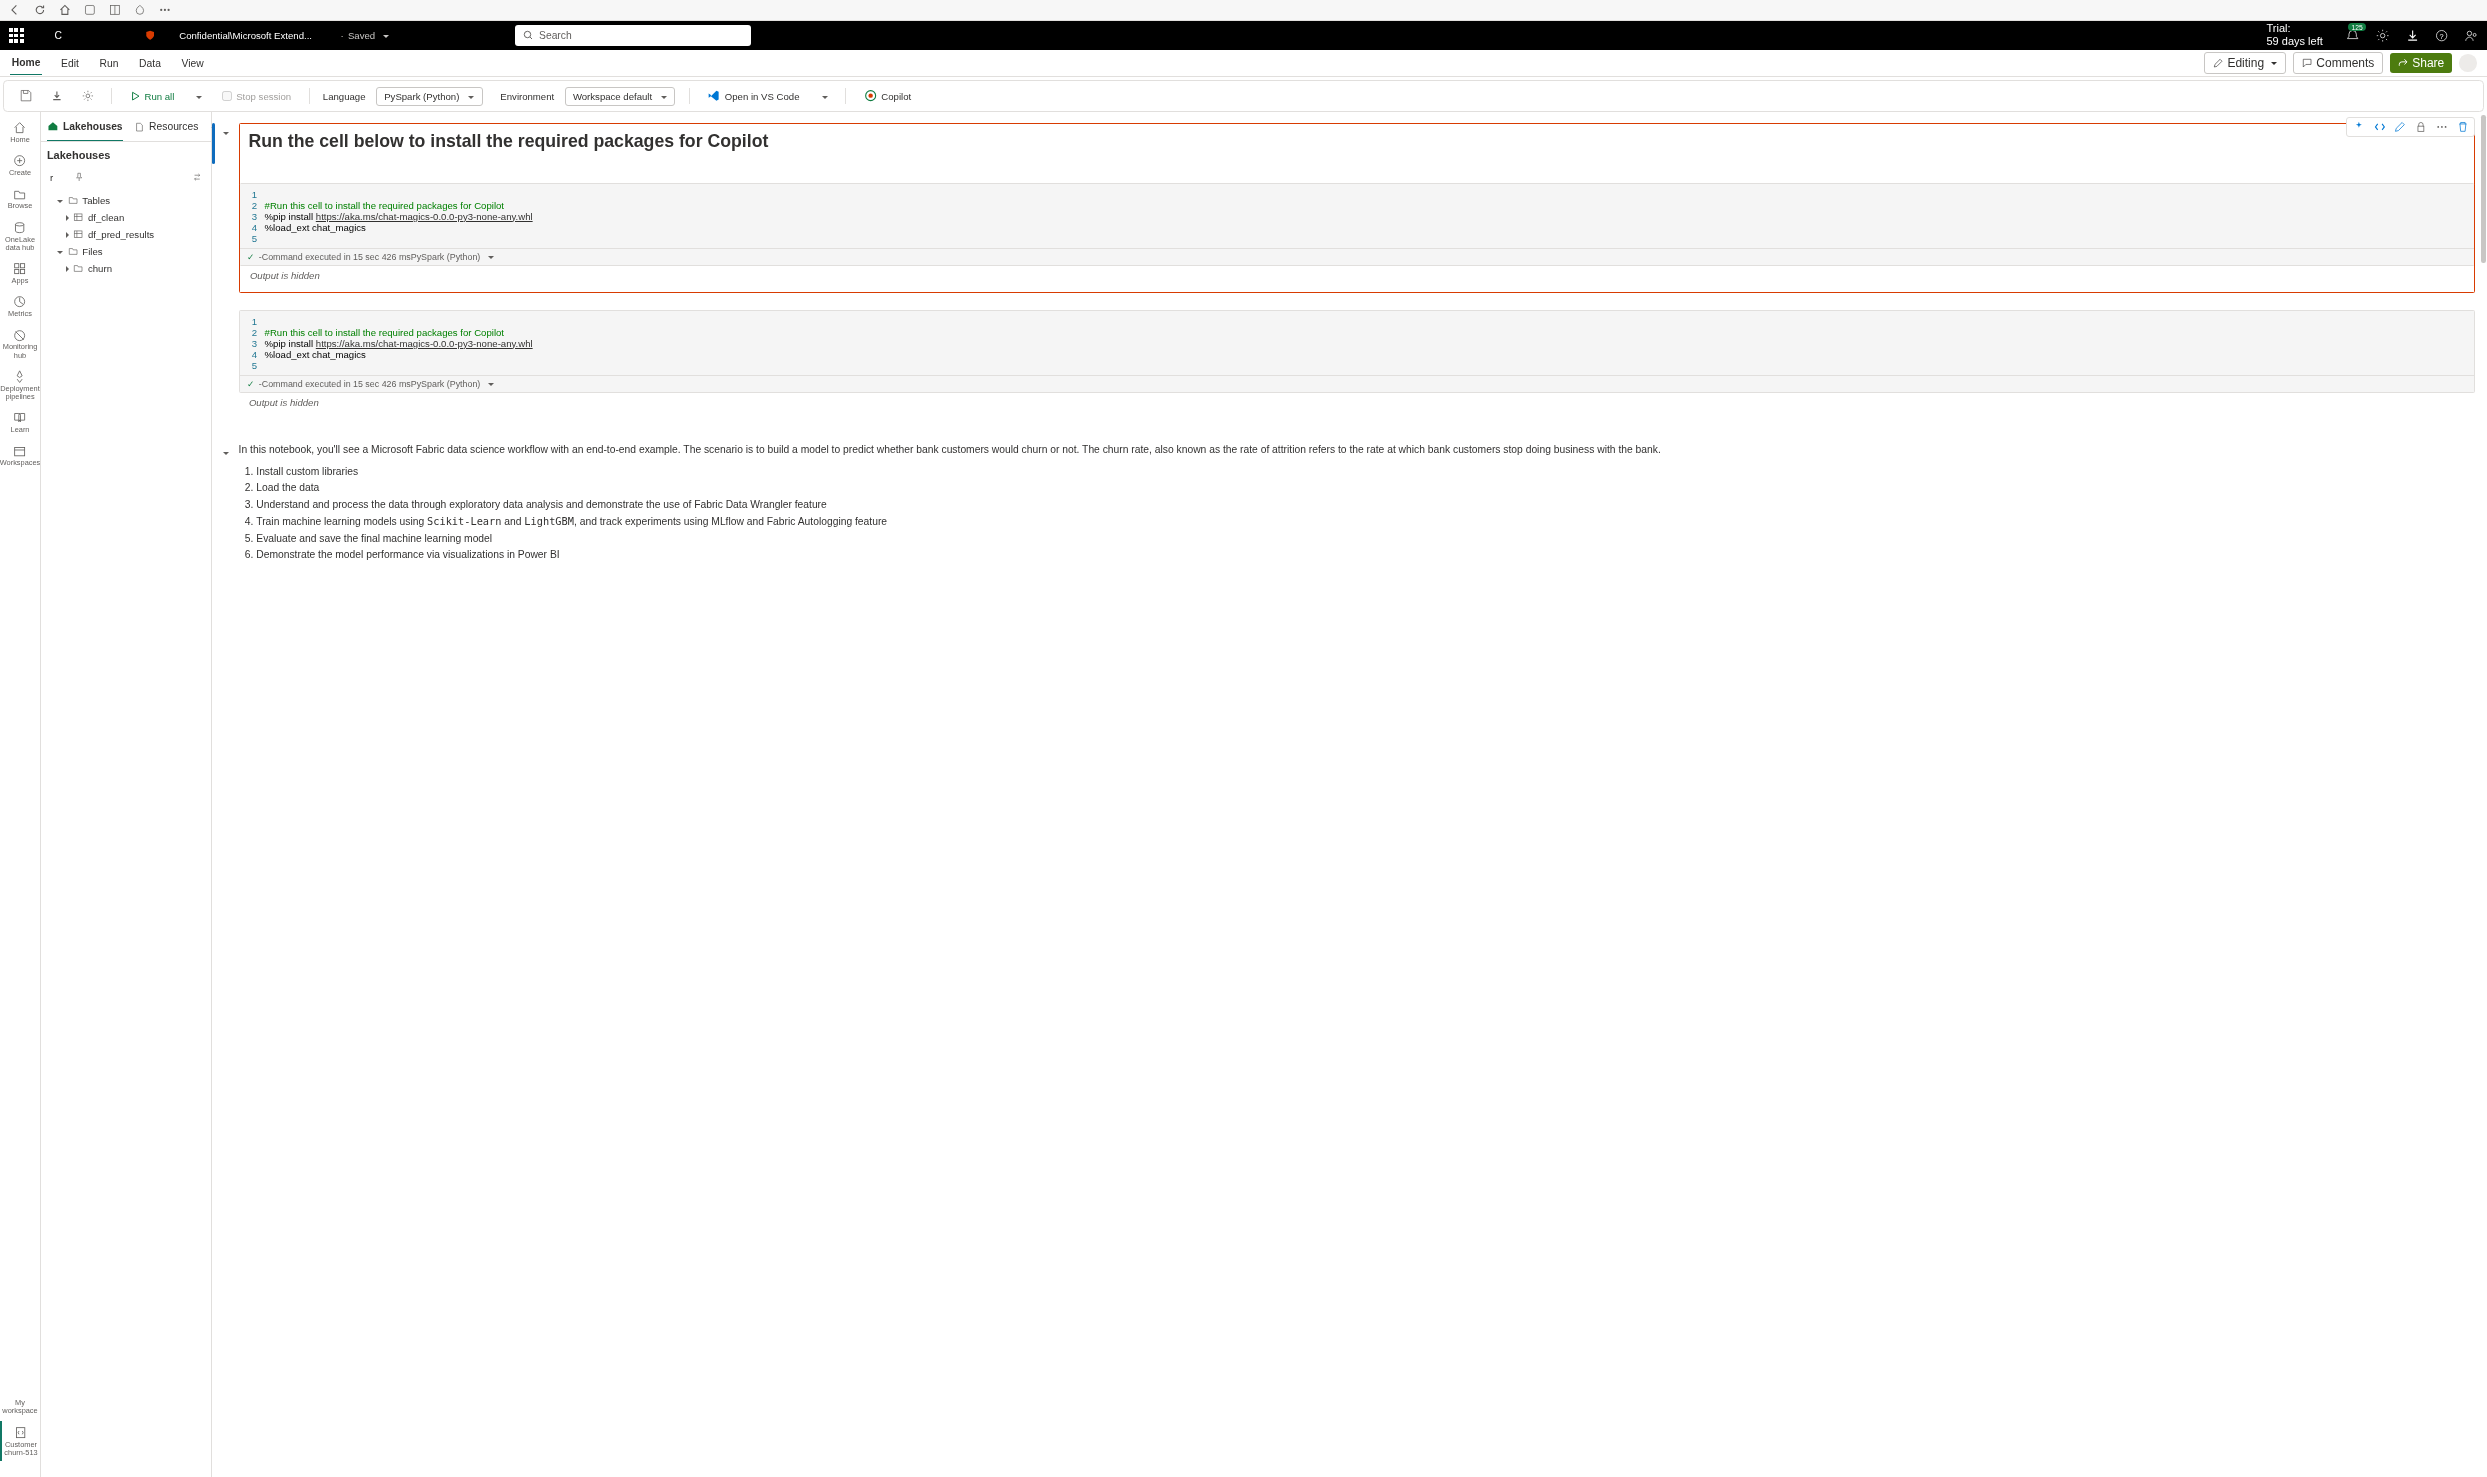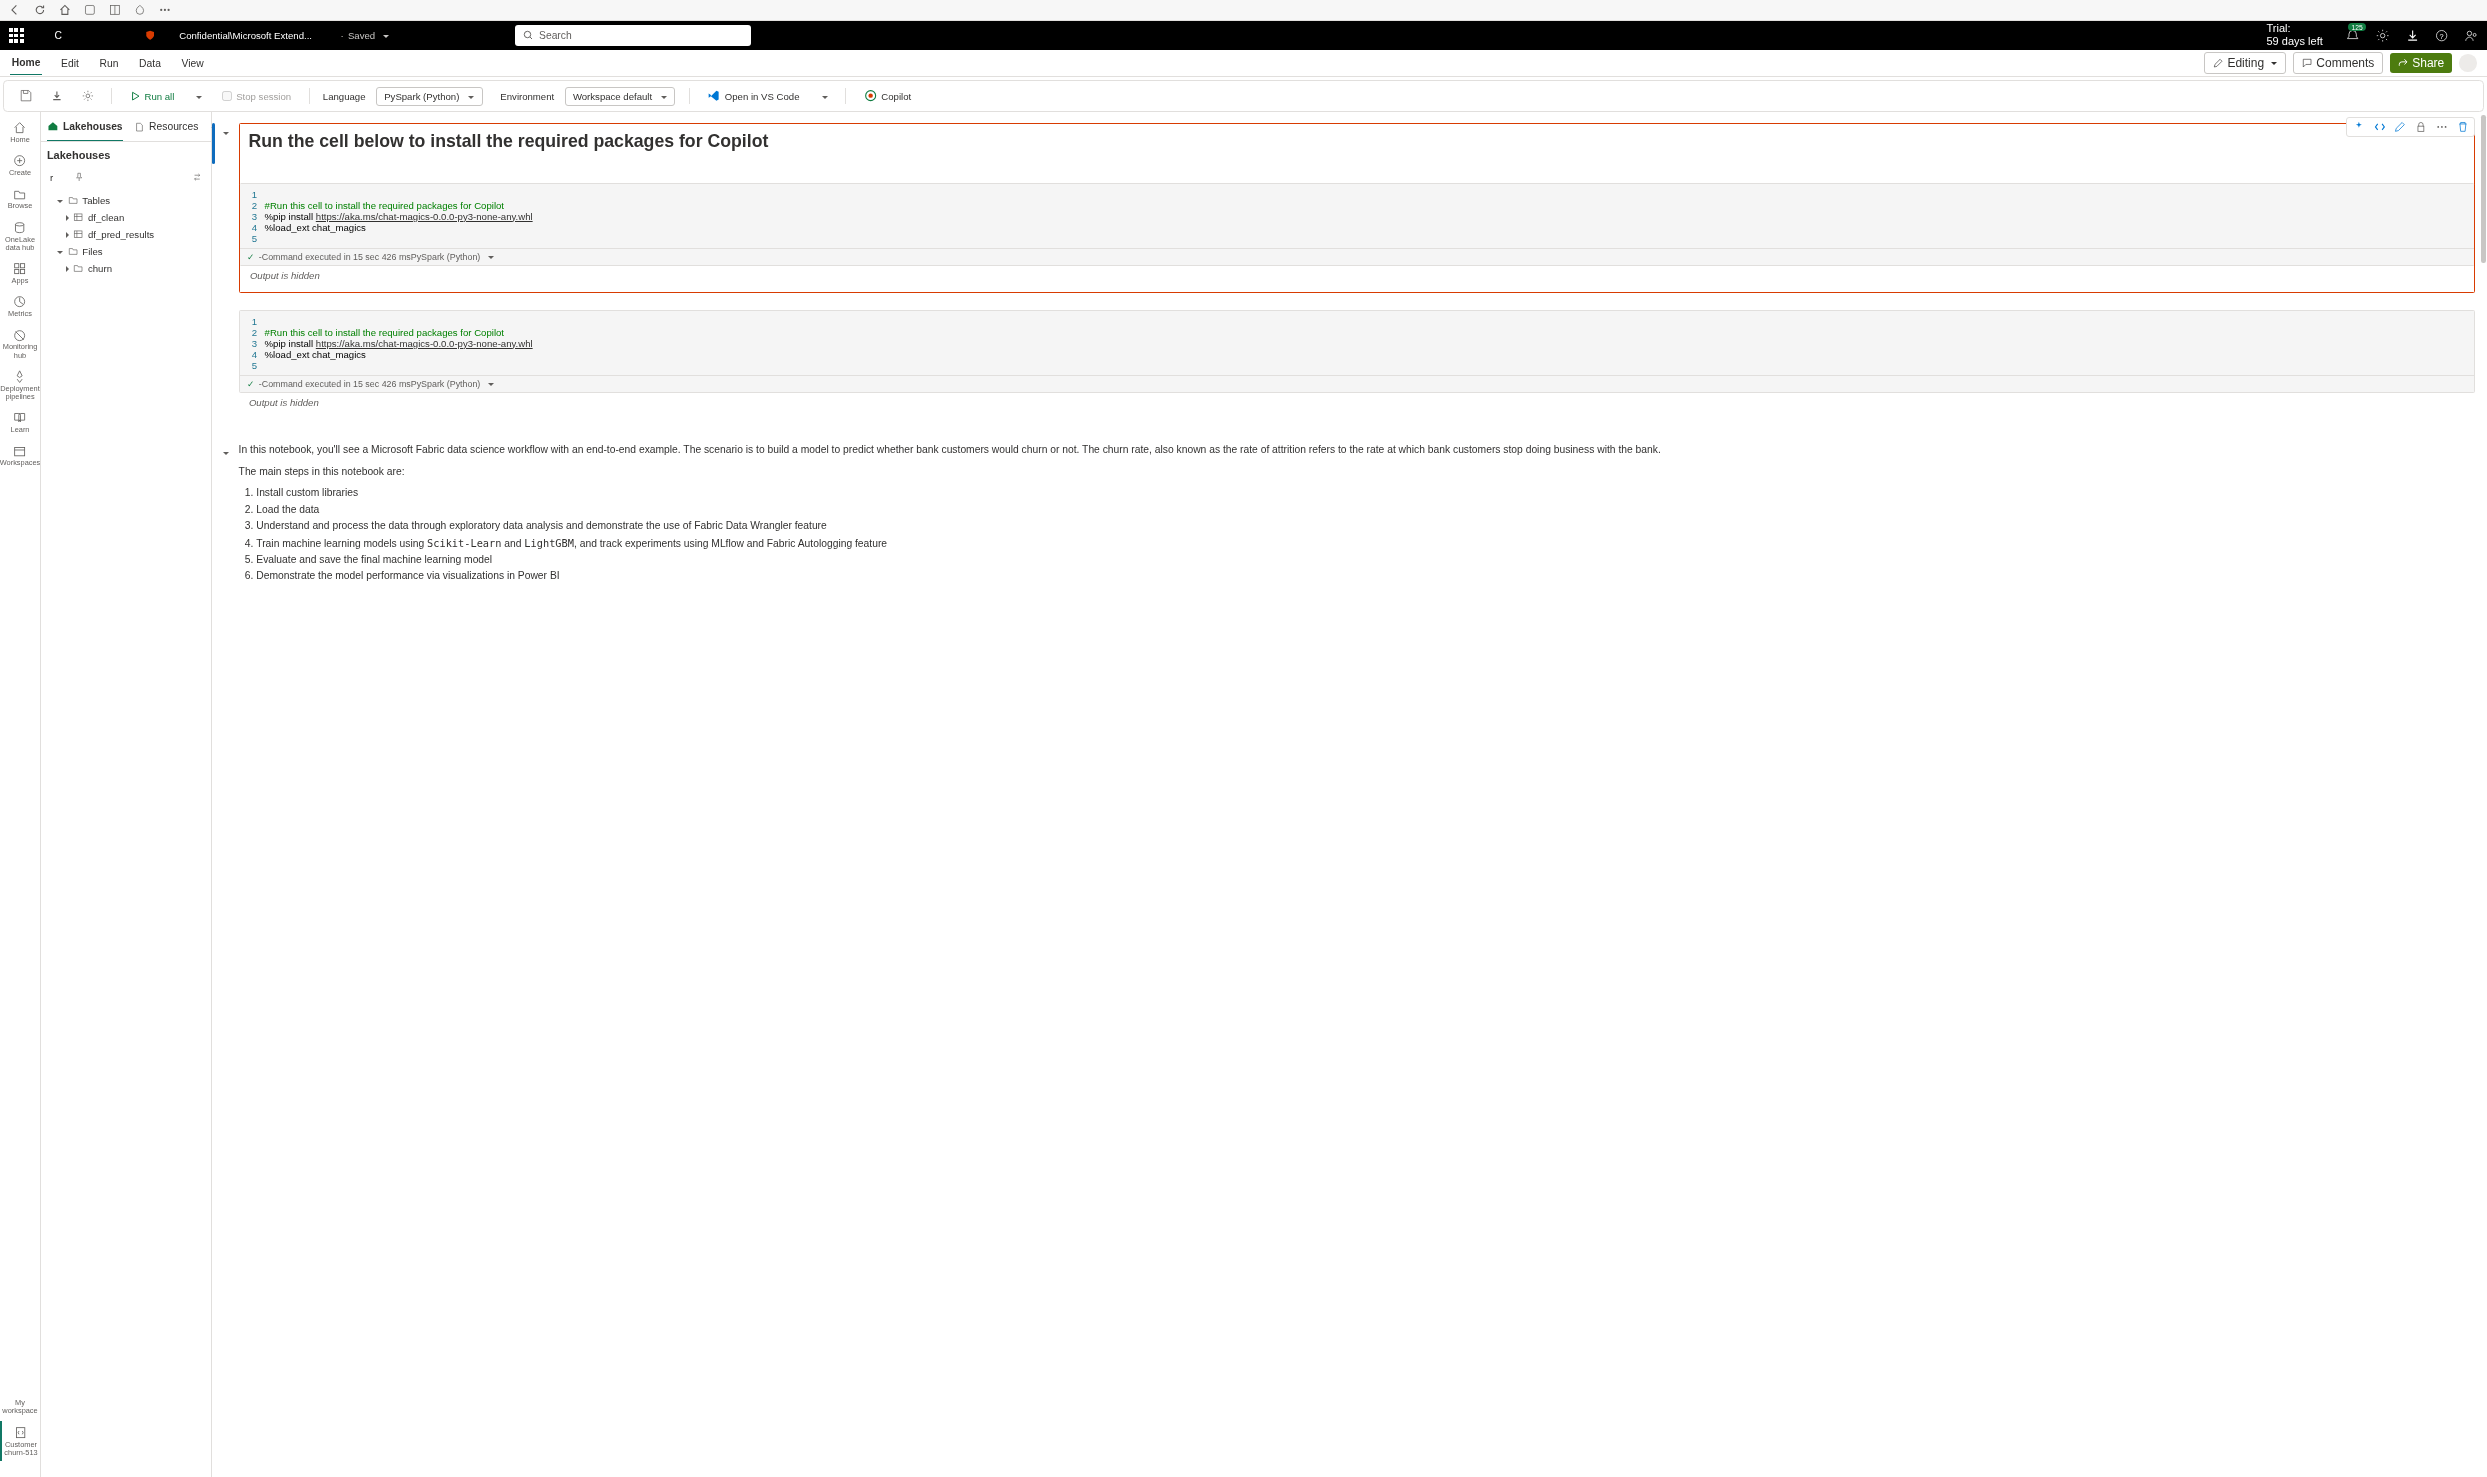--- a/index.html
+++ b/index.html
@@ -578,21 +578,20 @@
               <span class="chev"></span>
             </span>
         </div>
       </div>
       <div class="output-hidden">Output is hidden</div>
     </div>
 
     <div class="cell-wrap cell-md" style="margin-top:29.6px;">
       <span class="collapse-arrow"><span class="chev"></span></span>
       <p>In this notebook, you'll see a Microsoft Fabric data science workflow with an end-to-end example. The scenario is to build a model to predict whether bank customers would churn or not. The churn rate, also known as the rate of attrition refers to the rate at which bank customers stop doing business with the bank.</p>
-      <p>The main steps in this notebook are:</p>
       <ol>
         <li>Install custom libraries</li>
         <li>Load the data</li>
         <li>Understand and process the data through exploratory data analysis and demonstrate the use of Fabric Data Wrangler feature</li>
         <li id="step4">Train machine learning models using <code>Scikit-Learn</code> and <code>LightGBM</code>, and track experiments using MLflow and Fabric Autologging feature</li>
         <li>Evaluate and save the final machine learning model</li>
         <li>Demonstrate the model performance via visualizations in Power BI</li>
       </ol>
     </div>
 

